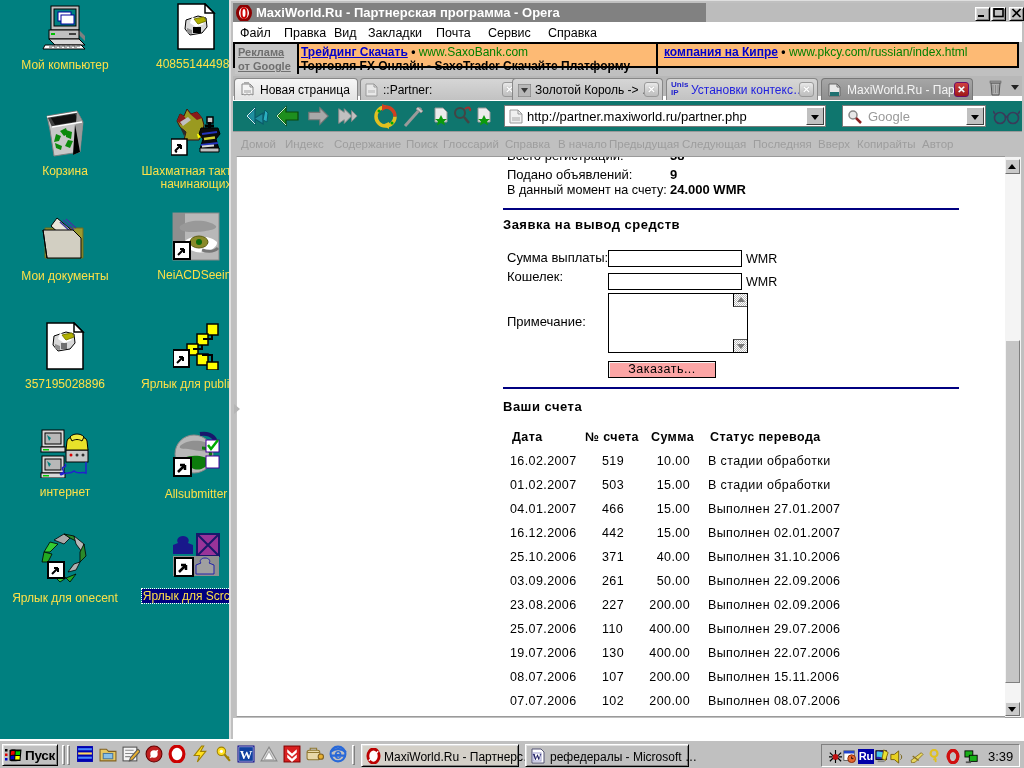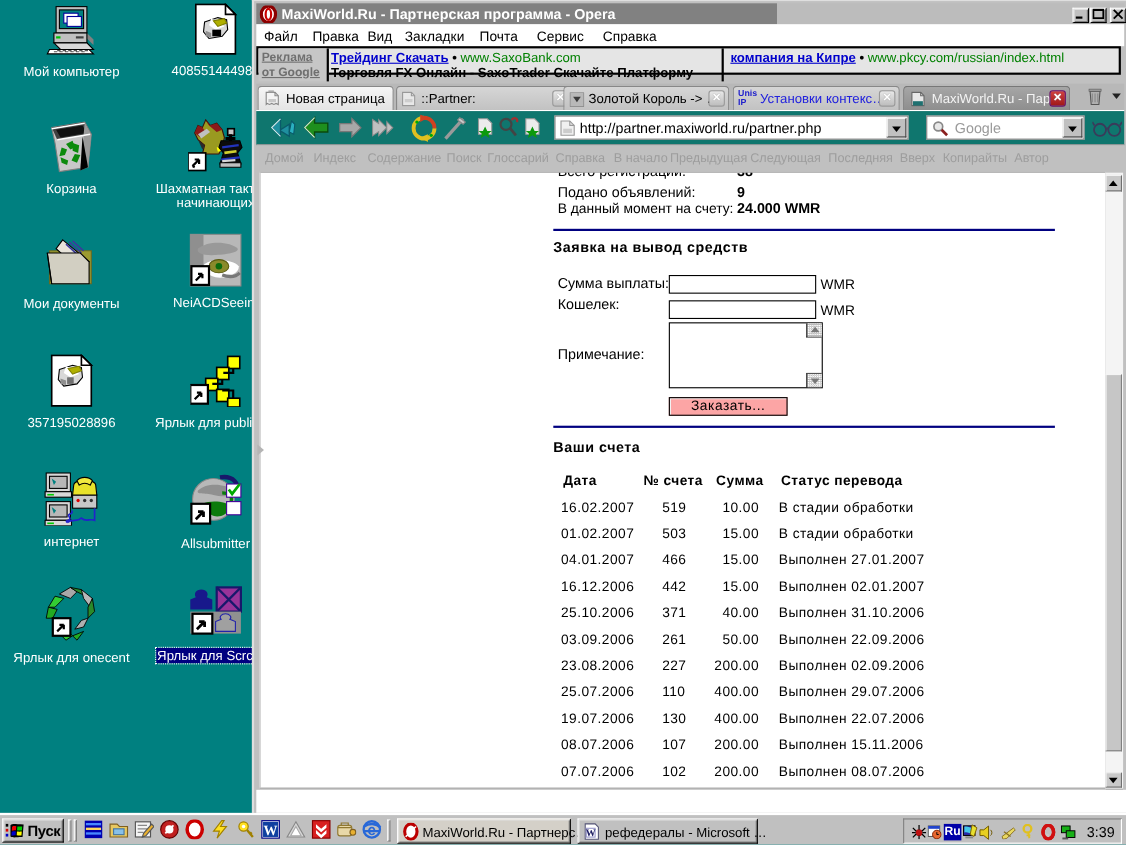--- a/index.html
+++ b/index.html
@@ -1,28 +1,28 @@
 <!DOCTYPE html>
 <html><head><meta charset="utf-8">
 <style>
 *{margin:0;padding:0;box-sizing:border-box}
 html,body{width:1024px;height:768px;overflow:hidden}
 body{background:#008080;font-family:"Liberation Sans",sans-serif;position:relative}
 
 .dicon{position:absolute;width:110px;text-align:center}
 .dicon .ic{display:block;margin:0 auto}
-.dicon .lbl{color:#ffffff;font-size:12px;line-height:13px;margin-top:8px;white-space:nowrap}
+.dicon .lbl{color:#fde047;font-size:12px;line-height:13px;margin-top:8px;white-space:nowrap}
 
 #win{position:absolute;left:229px;top:0;width:795px;height:740px;background:#c0c0c0;border-left:2px solid #dfdfdf;border-top:1px solid #dfdfdf}
 #title{position:absolute;left:2px;top:2px;right:2px;height:19px;background:linear-gradient(to right,#818181 0,#818181 60%,#bcbcbc 60%,#bcbcbc 100%);color:#fff;font-weight:bold;font-size:13px;line-height:19px}
 .tbtn{position:absolute;top:4px;width:15px;height:14px;background:#c0c0c0;border:1px solid;border-color:#fff #000 #000 #fff;box-shadow:inset 1px 1px 0 #dfdfdf,inset -1px -1px 0 #808080;font-size:10px;text-align:center;line-height:12px;color:#000}
 #menu{position:absolute;left:2px;top:21px;right:2px;height:20px;background:#fff;font-size:12.5px;color:#000}
 #menu span{position:absolute;top:4px}
-#banner{position:absolute;left:2px;top:41px;right:5px;height:26px;background:#e5e5e5;border:2px solid #000;font-size:12px}
-#tabbar{position:absolute;left:2px;top:75px;right:2px;height:25px;background:#b8b8b8;border-bottom:1px solid #ffffff}
+#banner{position:absolute;left:2px;top:41px;right:5px;height:26px;background:#fdba74;border:2px solid #000;font-size:12px}
+#tabbar{position:absolute;left:2px;top:75px;right:2px;height:25px;background:#b8b8b8;border-bottom:5px solid #ffffff}
 .tab{position:absolute;top:2px;height:22px;border:1px solid #888;border-bottom:none;border-radius:4px 4px 0 0;background:linear-gradient(#d6d6d6,#c2c2c2);font-size:12px;color:#000}
 .tab .tx{position:absolute;left:22px;top:4px;white-space:nowrap;overflow:hidden}
 .tab .cls{position:absolute;right:3px;top:3px;width:15px;height:15px;border-radius:3px;background:linear-gradient(#e8e8e8,#bdbdbd);border:1px solid #999;color:#fff;font-size:10px;font-weight:bold;text-align:center;line-height:13px;text-shadow:0 0 1px #888}
 #toolbar{position:absolute;left:2px;top:100px;right:2px;height:31px;background:#0f766e;border-bottom:1px solid #9a9a9a}
 #linkbar{position:absolute;left:2px;top:131px;right:2px;height:24px;background:#c0c0c0;color:#9d9d9d;font-size:11.5px}
 #linkbar span{position:absolute;top:6px;white-space:nowrap}
 #content{position:absolute;left:5px;top:155px;width:769px;height:561px;background:#fff;overflow:hidden;border-top:1px solid #9a9a9a;border-left:1px solid #c6c6c6;border-bottom:1px solid #9a9a9a}
 #cbody{position:absolute;left:-6px;top:-155px;width:775px;height:720px;font-size:13px;color:#000}
 #vscroll{position:absolute;left:774px;top:156px;width:16px;height:561px;background:#f4f4f4;border-bottom:1px solid #9a9a9a}
 #understat{position:absolute;left:2px;top:717px;right:0;height:21px;background:#fff}

